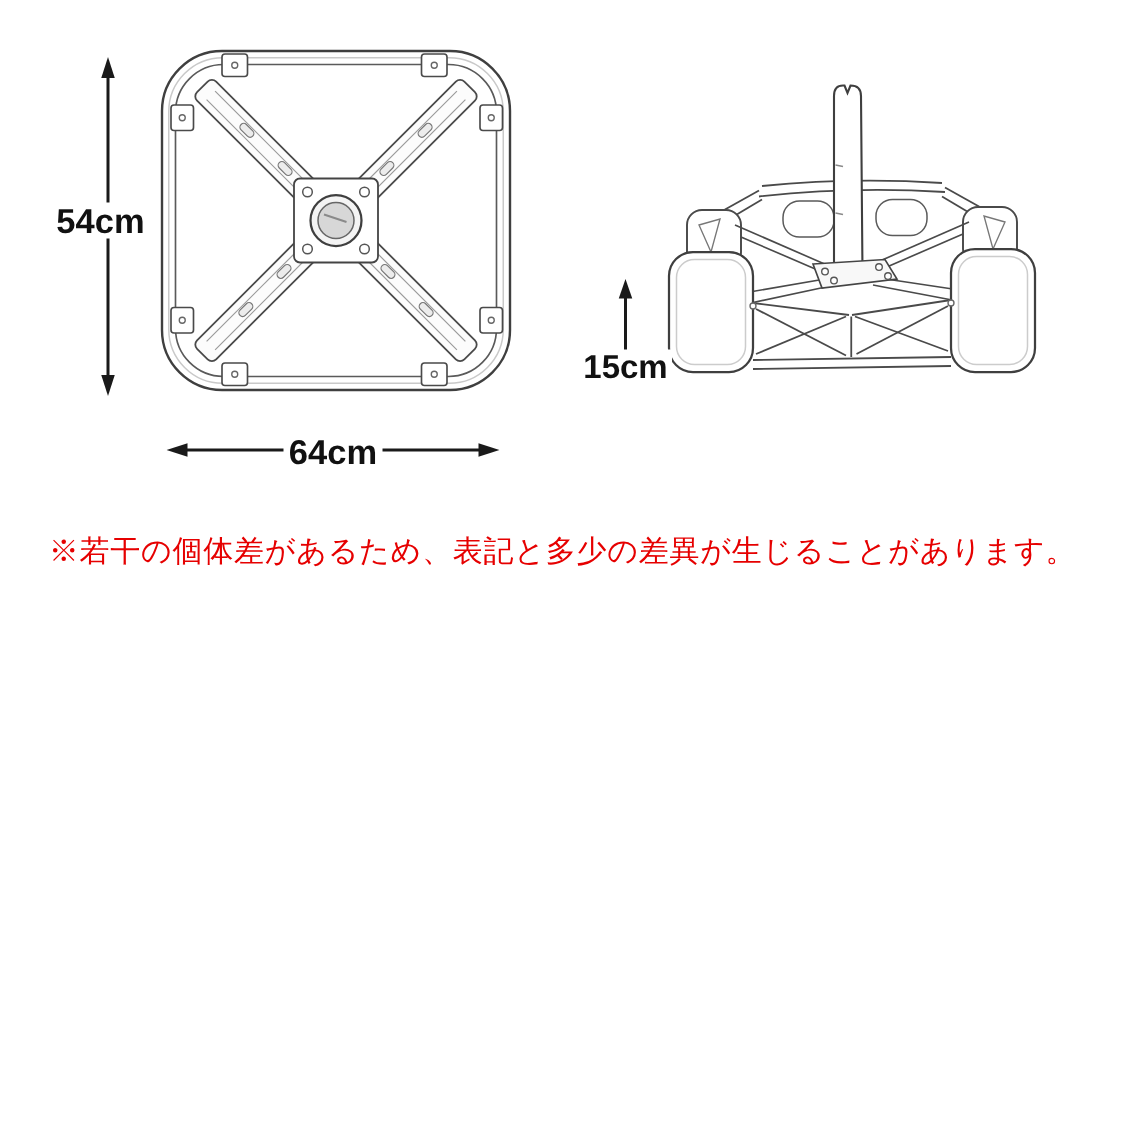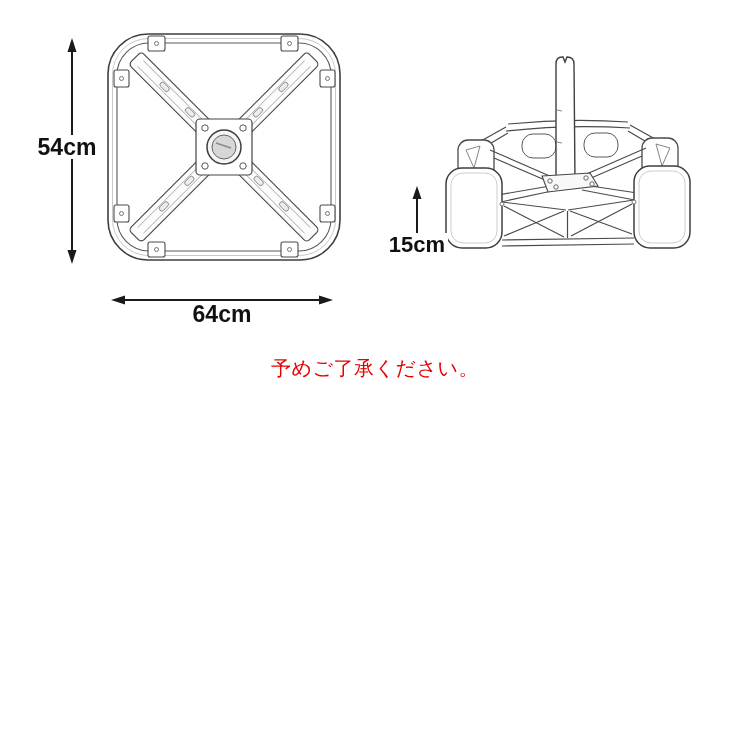--- a/index.html
+++ b/index.html
@@ -169,28 +169,28 @@
   </div>
   <div class="dim-label" style="left:34px;top:135px;width:66px;">54cm</div>
 
   <div class="abs" style="left:111px;top:293px;width:222px;height:14px;">
     <svg width="222" height="14" viewBox="0 0 222 14">
       <line x1="10" y1="7" x2="212" y2="7" stroke="#1a1a1a" stroke-width="2"></line>
       <polygon points="0,7 14,2.5 14,11.5" fill="#1a1a1a"></polygon>
       <polygon points="222,7 208,2.5 208,11.5" fill="#1a1a1a"></polygon>
     </svg>
   </div>
-  <div class="dim-label" style="left:189px;top:302px;width:66px;">64cm</div>
+  <div class="dim-label" style="left:189px;top:289px;width:66px;">64cm</div>
 
   <div class="abs" style="left:410px;top:186px;width:14px;height:68px;">
     <svg width="14" height="68" viewBox="0 0 14 68">
       <line x1="7" y1="8" x2="7" y2="60" stroke="#1a1a1a" stroke-width="2"></line>
       <polygon points="7,0 2.5,13 11.5,13" fill="#1a1a1a"></polygon>
       <polygon points="7,68 2.5,55 11.5,55" fill="#1a1a1a"></polygon>
     </svg>
   </div>
   <div class="dim-label" style="left:386px;top:209px;width:62px;font-size:22px;margin-top:24px;">15cm</div>
 
   <div class="disclaimer">
-    <div>予めご了承ください。</div>
+    <div>※若干の個体差があるため、表記と多少の差異が生じることがあります。</div>
   </div>
 
 </div>
 
 </body></html>

